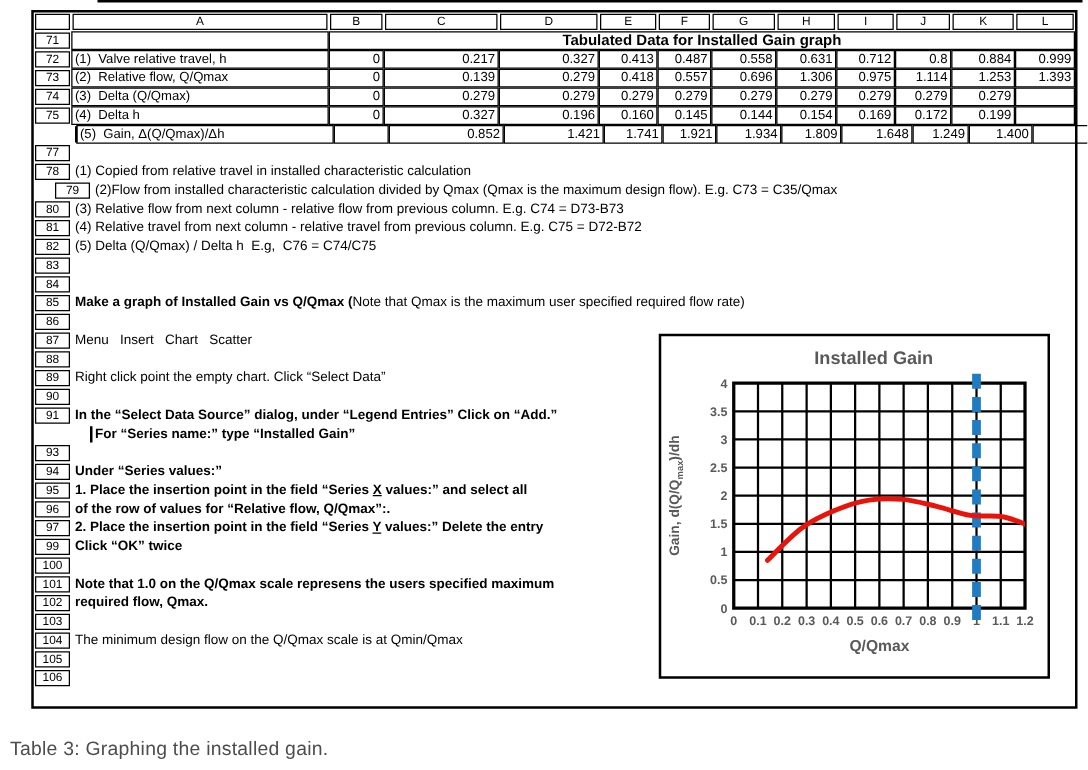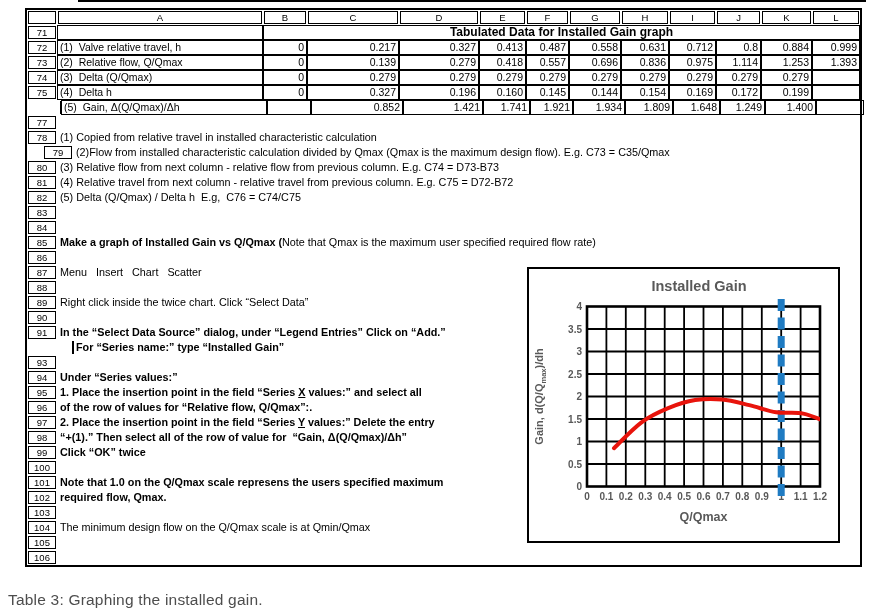--- a/index.html
+++ b/index.html
@@ -100,21 +100,21 @@
         <div class="wrap" style="width: 30px;">
           <div class="box">73</div>
         </div>
         <div class="cell lbl" style="width: 206px;">(2)  Relative flow, Q/Qmax</div>
         <div class="cell val" style="width: 44px;">0</div>
         <div class="cell val" style="width: 92px;">0.139</div>
         <div class="cell val" style="width: 80px;">0.279</div>
         <div class="cell val" style="width: 47px;">0.418</div>
         <div class="cell val" style="width: 43px;">0.557</div>
         <div class="cell val" style="width: 52px;">0.696</div>
-        <div class="cell val" style="width: 48px;">0.836</div>
+        <div class="cell val" style="width: 48px;">1.306</div>
         <div class="cell val" style="width: 47px;">0.975</div>
         <div class="cell val" style="width: 45px;">1.114</div>
         <div class="cell val" style="width: 51px;">1.253</div>
         <div class="cell val" style="width: 48px;">1.393</div>
       </div>
       <div class="srow">
         <div class="wrap" style="width: 30px;">
           <div class="box">74</div>
         </div>
         <div class="cell lbl" style="width: 206px;">(3)  Delta (Q/Qmax)</div>
@@ -152,21 +152,21 @@
           <div class="box">76</div>
         </div>
         <div class="cell lbl" style="width: 206px;">(5)  Gain, Δ(Q/Qmax)/Δh</div>
         <div class="cell val" style="width: 44px;"></div>
         <div class="cell val" style="width: 92px;">0.852</div>
         <div class="cell val" style="width: 80px;">1.421</div>
         <div class="cell val" style="width: 47px;">1.741</div>
         <div class="cell val" style="width: 43px;">1.921</div>
         <div class="cell val" style="width: 52px;">1.934</div>
         <div class="cell val" style="width: 48px;">1.809</div>
-        <div class="cell val" style="width: 47px;">1.648</div>
+        <div class="cell val" style="width: 57px;">1.648</div>
         <div class="cell val" style="width: 45px;">1.249</div>
         <div class="cell val" style="width: 51px;">1.400</div>
         <div class="cell val" style="width: 48px;"></div>
       </div>
       <div class="srow">
         <div class="wrap" style="width: 30px;">
           <div class="box">77</div>
         </div>
         <div class="note"></div>
       </div>
@@ -233,21 +233,21 @@
       <div class="srow">
         <div class="wrap" style="width: 30px;">
           <div class="box">88</div>
         </div>
         <div class="note"></div>
       </div>
       <div class="srow">
         <div class="wrap" style="width: 30px;">
           <div class="box">89</div>
         </div>
-        <div class="note"><span>Right click inside the twice chart. Click “Select Data”</span></div>
+        <div class="note"><span>Right click point the empty chart. Click “Select Data”</span></div>
       </div>
       <div class="srow">
         <div class="wrap" style="width: 30px;">
           <div class="box">90</div>
         </div>
         <div class="note"></div>
       </div>
       <div class="srow">
         <div class="wrap" style="width: 30px;">
           <div class="box">91</div>
@@ -282,26 +282,20 @@
         <div class="wrap" style="width: 30px;">
           <div class="box">96</div>
         </div>
         <div class="note"><span class="b ">of the row of values for “Relative flow, Q/Qmax”:.</span></div>
       </div>
       <div class="srow">
         <div class="wrap" style="width: 30px;">
           <div class="box">97</div>
         </div>
         <div class="note"><span class="b ">2. Place the insertion point in the field “Series </span><span class="b u">Y</span><span class="b "> values:” Delete the entry</span></div>
-      </div>
-      <div class="srow">
-        <div class="wrap" style="width: 30px;">
-          <div class="box">98</div>
-        </div>
-        <div class="note"><span class="b ">“+(1).” Then select all of the row of value for  “Gain, Δ(Q/Qmax)/Δh”</span></div>
       </div>
       <div class="srow">
         <div class="wrap" style="width: 30px;">
           <div class="box">99</div>
         </div>
         <div class="note"><span class="b ">Click “OK” twice</span></div>
       </div>
       <div class="srow">
         <div class="wrap" style="width: 30px;">
           <div class="box">100</div>

